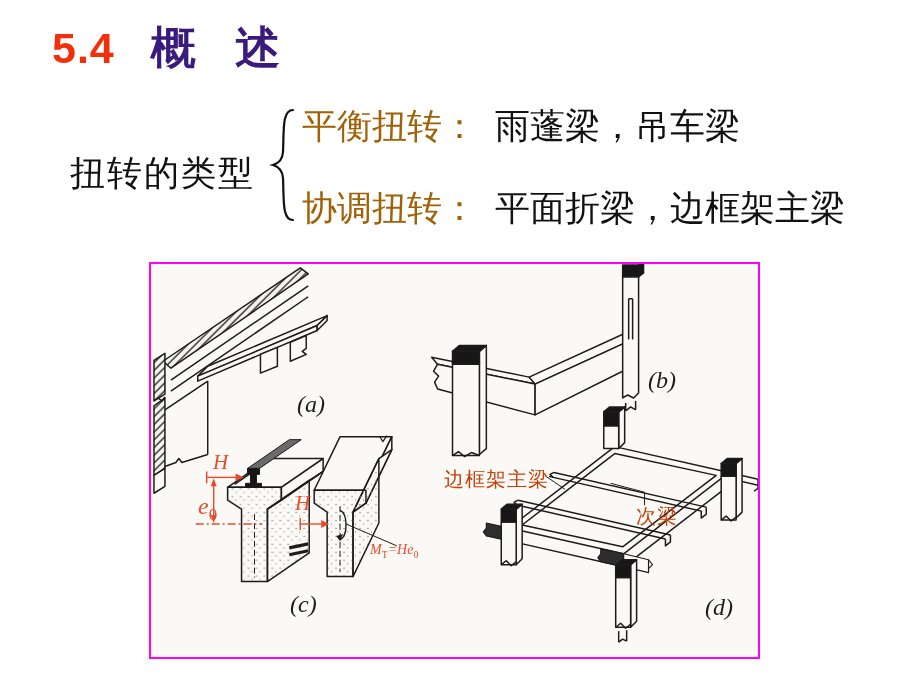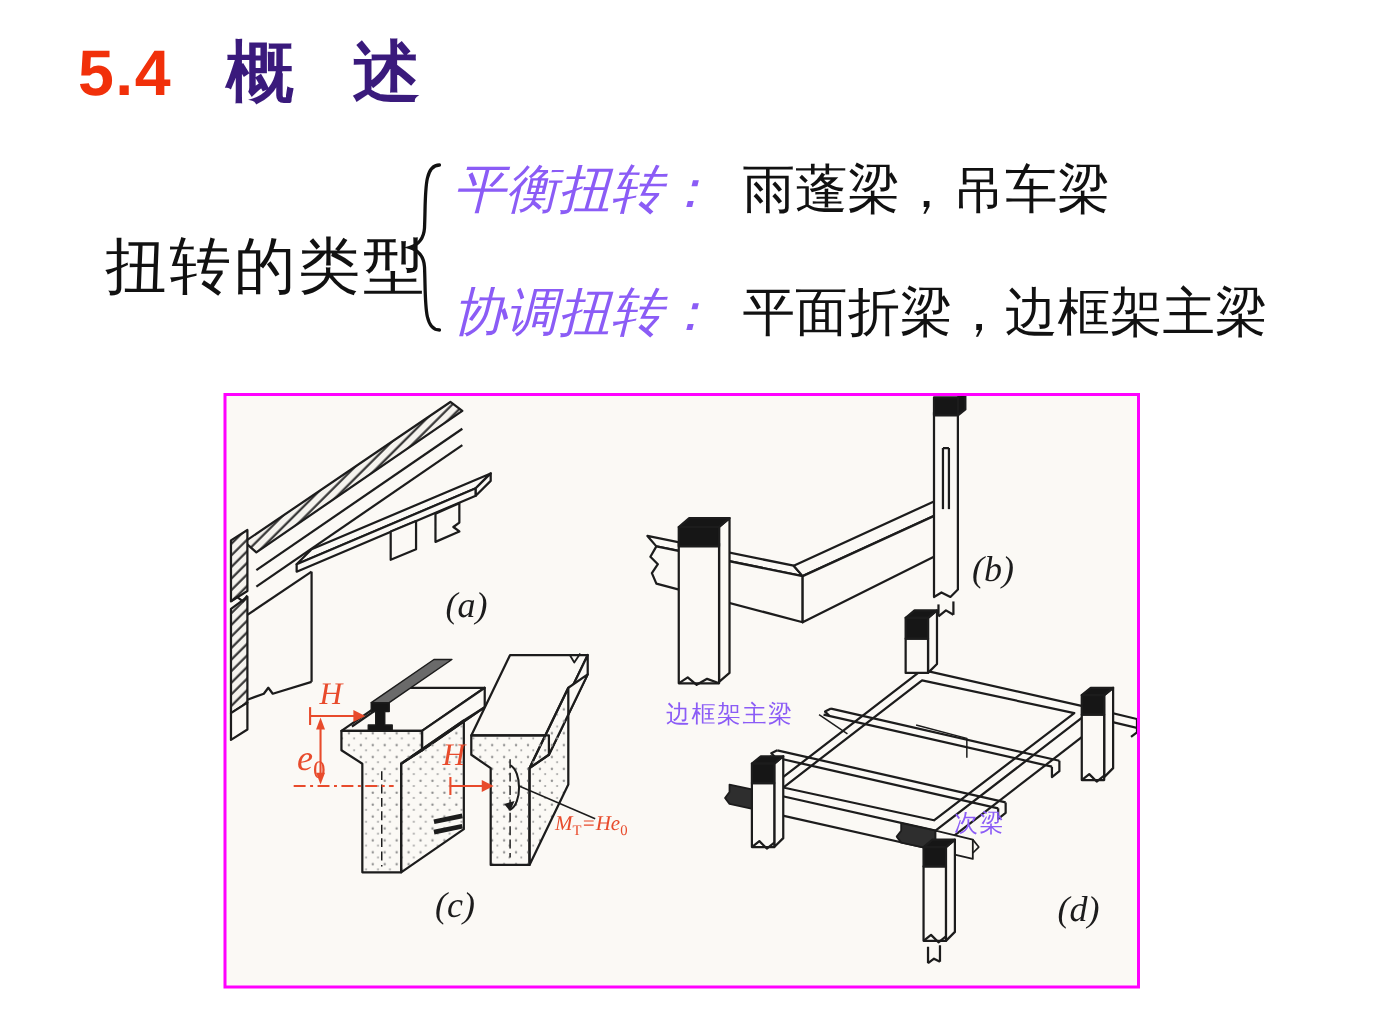--- a/index.html
+++ b/index.html
@@ -3,34 +3,34 @@
 <meta charset="utf-8">
 <style>
   html,body{margin:0;padding:0;background:#888;}
   #slide{position:relative;width:920px;height:690px;background:#ffffff;overflow:hidden;
          font-family:"Liberation Serif",serif;}
   
   .title-row{position:absolute;left:52px;top:18px;white-space:nowrap;}
   .title-num{font-family:"Liberation Sans",sans-serif;font-weight:bold;font-size:43px;color:#f1300a;letter-spacing:1px;}
   .title-txt{font-family:"Liberation Serif",serif;font-weight:bold;font-size:45px;color:#3a1a7c;margin-left:36px;letter-spacing:14px;}
   
-  .cls-label{position:absolute;left:70px;top:150px;font-size:41px;color:#111;letter-spacing:2px;}
+  .cls-label{position:absolute;left:70px;top:150px;font-size:35px;color:#111;letter-spacing:2px;}
   .brace{position:absolute;left:269px;top:106px;}
   .cls-row{position:absolute;left:302px;white-space:nowrap;font-size:35px;}
-  .cls-row .typ{color:#8b5cf6;font-style:italic;}
+  .cls-row .typ{color:#a16207;}
   .cls-row .ex{color:#111;margin-left:18px;}
   .row1{top:103px;} .row2{top:185px;}
   
   .figure{position:absolute;left:149px;top:262px;width:611px;height:397px;
           border:2px solid #ff00ff;box-sizing:border-box;background:#fbf9f5;}
   .figure svg{position:absolute;left:0;top:0;}
   .fig-label{position:absolute;font-size:24px;font-style:italic;color:#1c1c1c;white-space:nowrap;}
   .ann{position:absolute;color:#e84b2c;font-style:italic;white-space:nowrap;}
   .ann sub{font-size:70%;font-style:normal;}
-  .ann-cjk{position:absolute;color:#8b5cf6;font-size:16px;letter-spacing:1px;white-space:nowrap;font-style:normal;}
+  .ann-cjk{position:absolute;color:#c2410c;font-size:20px;letter-spacing:1px;white-space:nowrap;font-style:normal;}
 </style>
 </head>
 <body>
 
 <div id="slide">
 
   <div class="title-row">
     <span class="title-num">5.4</span><span class="title-txt">概 述</span>
   </div>
 
@@ -208,15 +208,15 @@
     <div class="fig-label" style="left:146px;top:127px;">(a)</div>
     <div class="fig-label" style="left:497px;top:103px;">(b)</div>
     <div class="fig-label" style="left:139px;top:327px;">(c)</div>
     <div class="fig-label" style="left:554px;top:330px;">(d)</div>
 
     <div class="ann" style="left:62px;top:186px;font-size:21px;">H</div>
     <div class="ann" style="left:47px;top:229px;font-size:24px;"><span>e</span><sub>0</sub></div>
     <div class="ann" style="left:144px;top:227px;font-size:21px;">H</div>
     <div class="ann" style="left:219px;top:278px;font-size:14px;"><span>M</span><sub>T</sub><span>=He</span><sub>0</sub></div>
     <div class="ann-cjk" style="left:293px;top:202px;">边框架主梁</div>
-    <div class="ann-cjk" style="left:485px;top:239px;margin-top:36px;">次梁</div>
+    <div class="ann-cjk" style="left:485px;top:239px;">次梁</div>
   </div>
 </div>
 
 </body></html>

